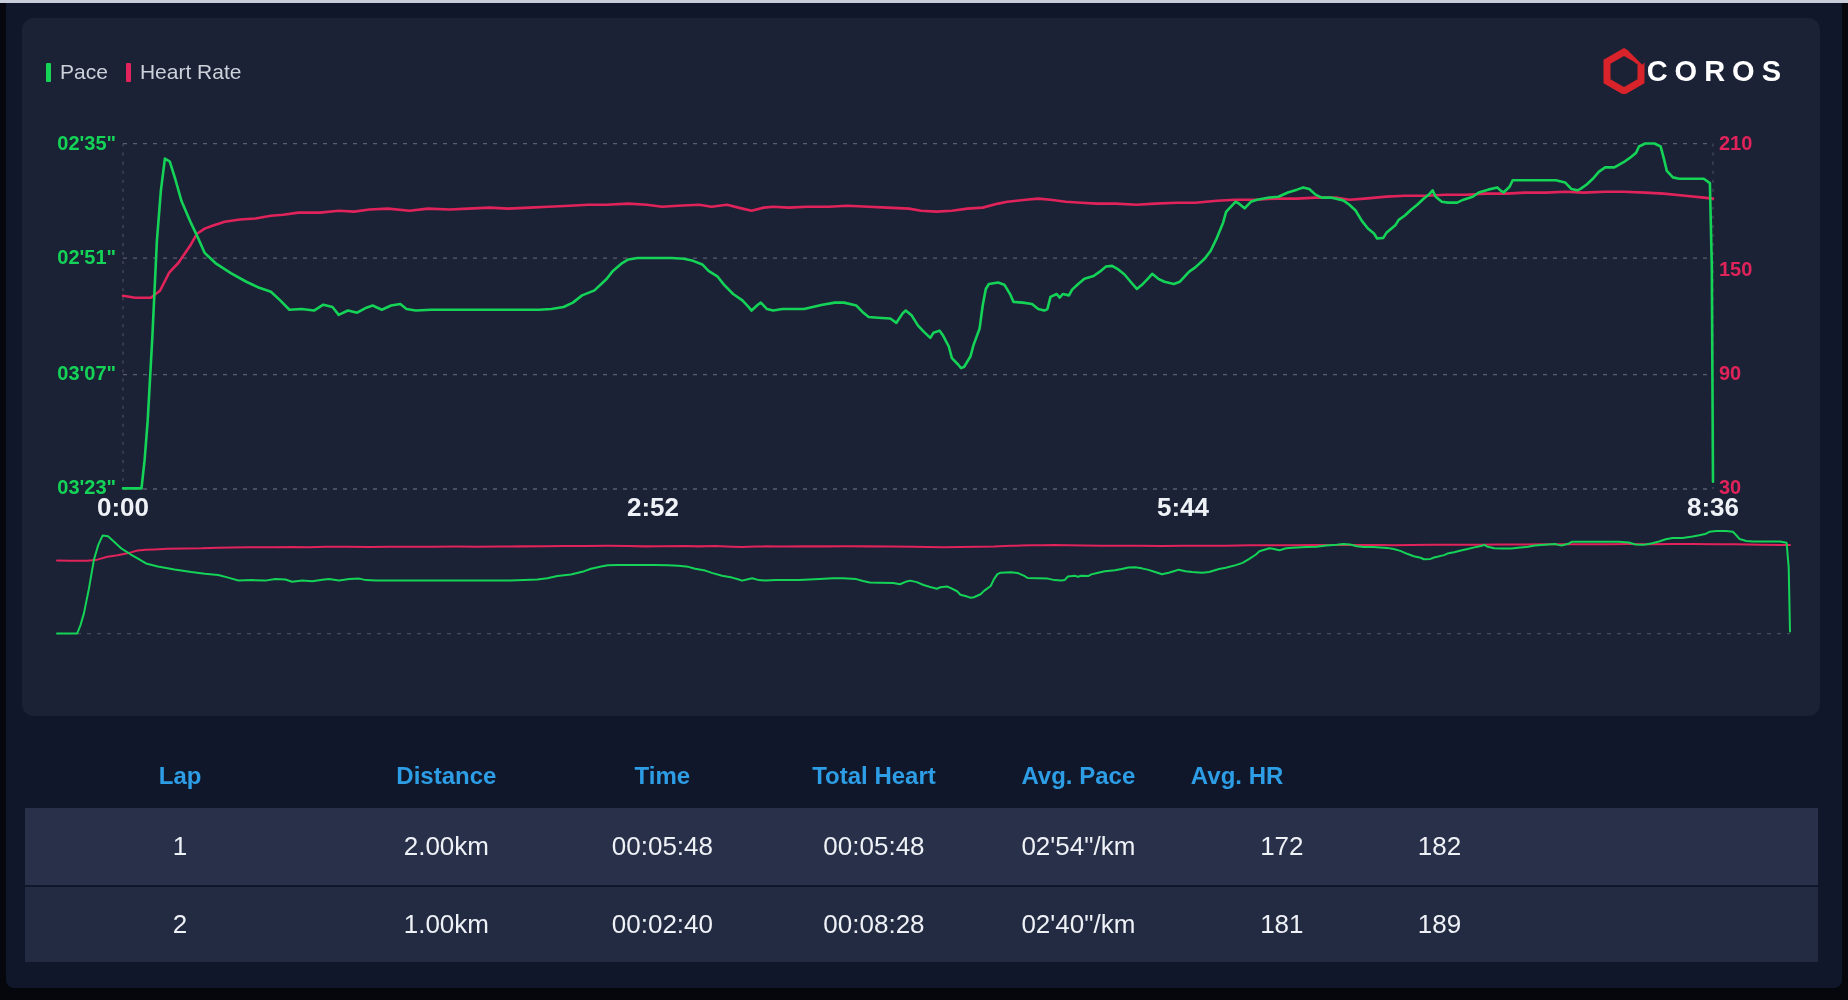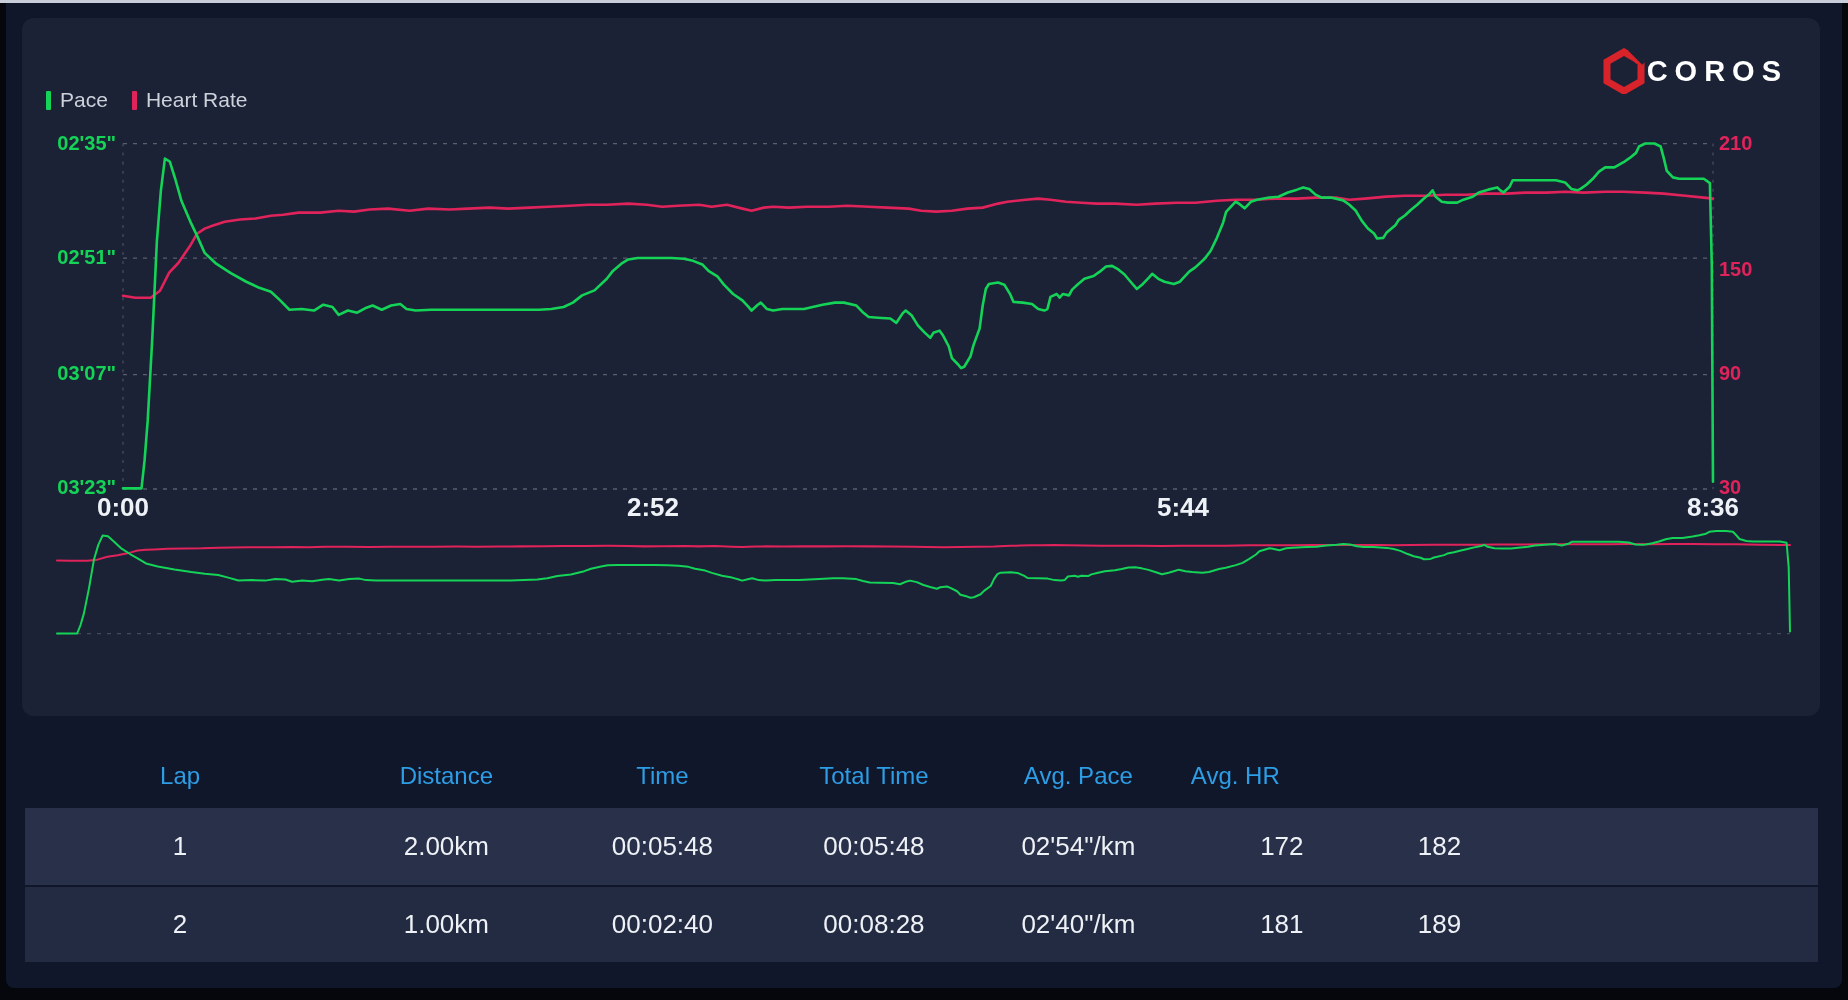--- a/index.html
+++ b/index.html
@@ -15,39 +15,39 @@
   }
   *{margin:0;padding:0;box-sizing:border-box;}
   html,body{width:1848px;height:1000px;overflow:hidden;background:#05070d;
     font-family:"Liberation Sans", sans-serif;}
   .top-strip{position:absolute;left:0;top:0;width:1848px;height:3px;background:#c9ccd9;}
   .page{position:absolute;left:6px;top:3px;width:1836px;height:985px;
     background:var(--page-bg);border-radius:0 0 8px 8px;}
   
   .card{position:absolute;left:16px;top:15px;width:1798px;height:698px;
     background:var(--card-bg);border-radius:12px;}
-  .legend{position:absolute;left:24px;top:42px;display:flex;gap:24px;align-items:center;margin-top:28px;}
+  .legend{position:absolute;left:24px;top:42px;display:flex;gap:18px;align-items:center;}
   .legend-item{display:flex;gap:9px;align-items:center;cursor:pointer;}
   .swatch{width:5px;height:19px;border-radius:1px;display:inline-block;}
   .legend-label{color:#ccd1da;font-size:21px;}
   .logo{position:absolute;right:32px;top:30px;display:flex;align-items:center;gap:0;}
   .logo-text{color:#ffffff;font-size:29px;font-weight:bold;letter-spacing:7px;}
   .chart-svg{position:absolute;left:0;top:0;width:1798px;height:698px;}
   .axis-label{position:absolute;font-size:20px;font-weight:bold;line-height:22px;}
   .pace-tick{left:34px;width:60px;text-align:right;color:var(--green);}
   .hr-tick{left:1697px;width:60px;text-align:left;color:var(--crimson);}
   .x-tick{transform:translateX(-50%);color:var(--text);font-size:26px;}
   
   .lap-table{position:absolute;left:19px;top:740px;width:1793px;}
   .tgrid{display:grid;grid-template-columns:17.3% 12.4% 11.7% 11.9% 10.9% 11.8% 1fr;
     align-items:center;}
   .tgrid > div{text-align:center;}
   .tgrid > div:last-child{text-align:left;padding-left:7%;}
   .thead{height:65px;}
-  .thead > div{color:var(--blue);font-size:24px;font-weight:normal;}
+  .thead > div{color:var(--blue);font-size:24px;font-weight:bold;}
   .trow{color:var(--text);font-size:26px;}
   .row-a{height:77px;background:var(--row-a);margin-bottom:2px;}
   .row-b{height:75px;background:var(--row-b);}
 </style>
 </head>
 <body>
 
 <div class="top-strip"></div>
 <div class="page">
 
@@ -104,21 +104,21 @@
     <span class="axis-label x-tick" style="left:631px;top:478px">2:52</span>
     <span class="axis-label x-tick" style="left:1161px;top:478px">5:44</span>
     <span class="axis-label x-tick" style="left:1691px;top:478px">8:36</span>
   </div>
 
   <div class="lap-table">
     <div class="tgrid thead">
       <div>Lap</div>
       <div>Distance</div>
       <div>Time</div>
-      <div>Total Time</div>
+      <div>Total Heart</div>
       <div>Avg. Pace</div>
       <div>Avg. HR</div>
     </div>
     <div class="tgrid trow row-a">
       <div>1</div>
       <div>2.00km</div>
       <div>00:05:48</div>
       <div>00:05:48</div>
       <div>02'54"/km</div>
       <div>172</div>

